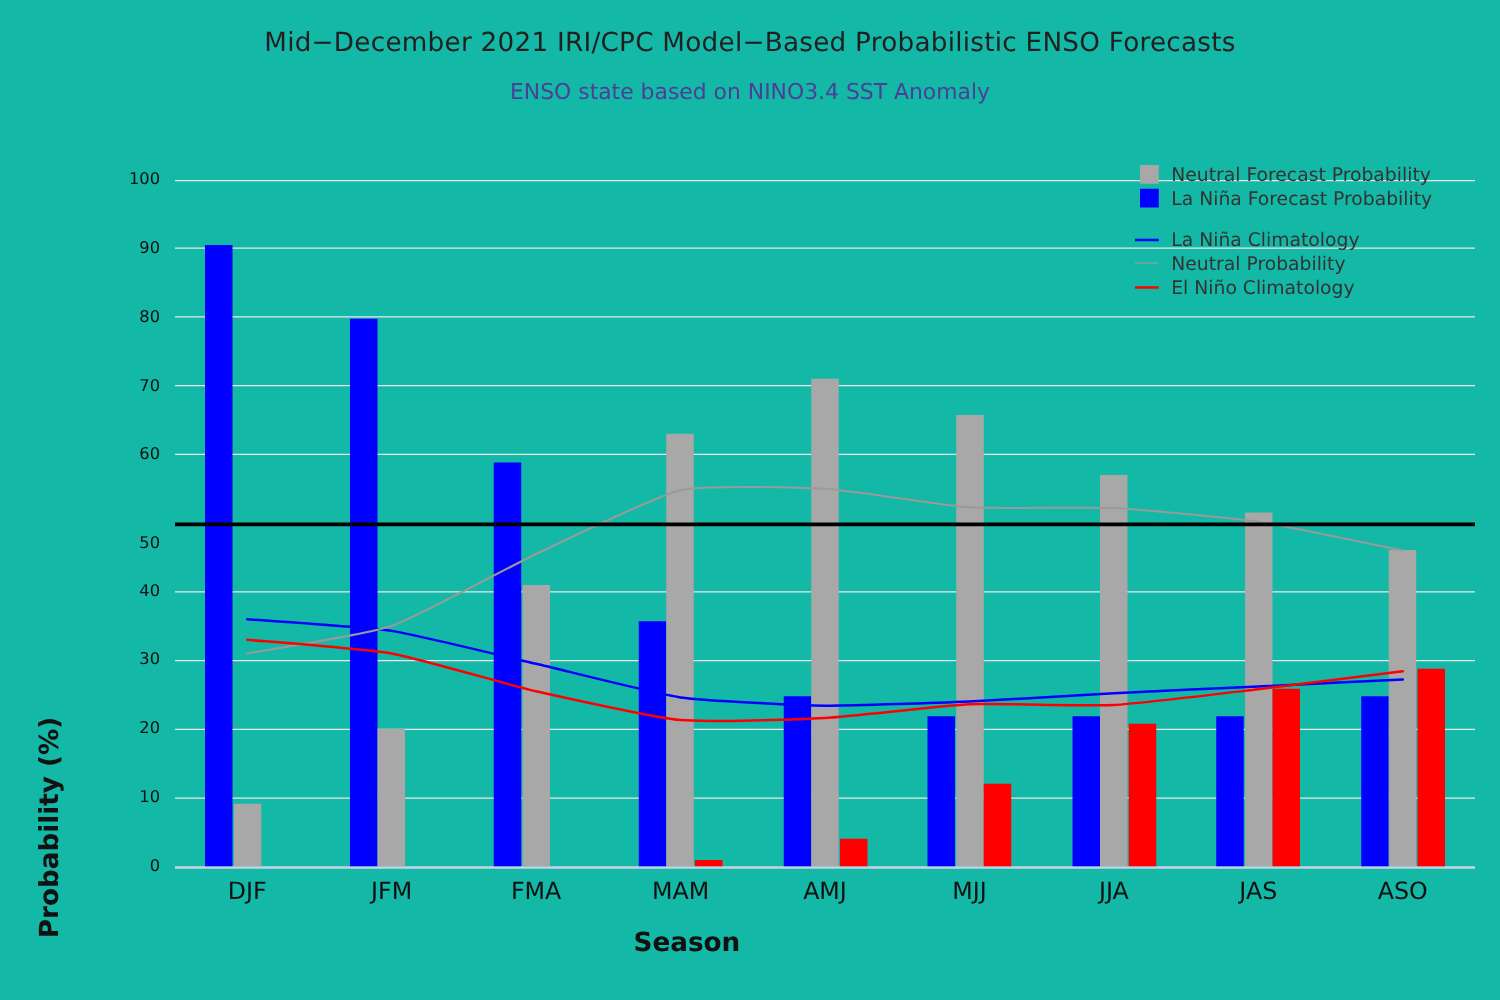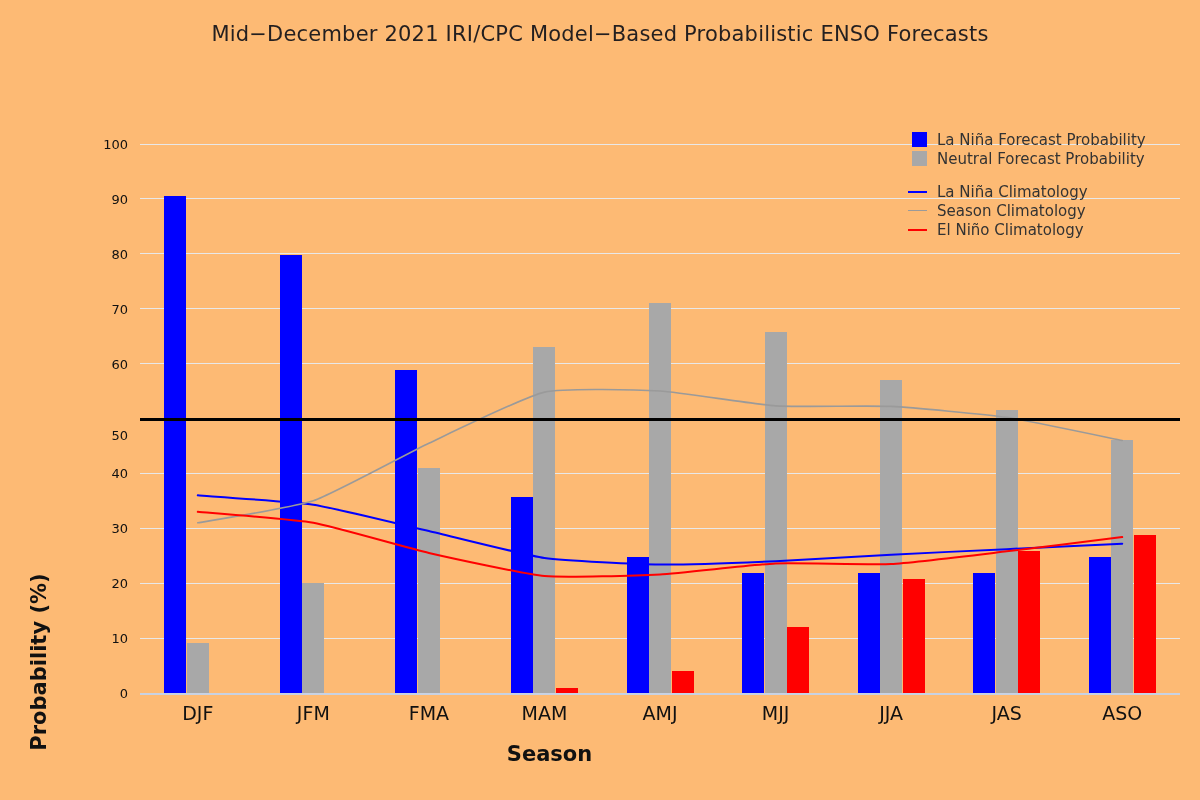--- a/index.html
+++ b/index.html
@@ -6,21 +6,21 @@
   html, body {
     margin: 0; padding: 0;
     width: 1200px; height: 800px;
     background: #ffffff;
     font-family: "DejaVu Sans", "Liberation Sans", sans-serif;
     overflow: hidden;
   }
   #page {
     position: relative;
     width: 1200px; height: 800px;
-    background: #fdba74;
+    background: #14b8a6;
   }
 
   
   .title-main {
     position: absolute;
     left: 0; top: 22px; width: 1200px;
     text-align: center;
     font-size: 21px;
     color: #231f20;
     letter-spacing: 0.2px;
@@ -160,20 +160,21 @@
     white-space: nowrap;
   }
   .legend-gap { height: 14px; }
 </style>
 </head>
 <body>
 
 <div id="page">
 
   <div class="title-main">Mid−December 2021 IRI/CPC Model−Based Probabilistic ENSO Forecasts</div>
+  <div class="subtitle subtitle-1">ENSO state based on NINO3.4 SST Anomaly</div>
 
   <div id="ylabel-host">
     <div class="ylabel">Probability (%)</div>
   </div>
 
   <div id="ylabels-host">
       <div class="ytick-lbl" style="top: 549px;">0</div>
       <div class="ytick-lbl" style="top: 494.1px;">10</div>
       <div class="ytick-lbl" style="top: 439.2px;">20</div>
       <div class="ytick-lbl" style="top: 384.3px;">30</div>
@@ -259,39 +260,39 @@
       <div class="xtick-lbl" style="left: 660px;">AMJ</div>
       <div class="xtick-lbl" style="left: 775.556px;">MJJ</div>
       <div class="xtick-lbl" style="left: 891.111px;">JJA</div>
       <div class="xtick-lbl" style="left: 1006.67px;">JAS</div>
       <div class="xtick-lbl" style="left: 1122.22px;">ASO</div>
     </div>
   <div class="xlabel">Season</div>
 
   <div id="legend">
       <div class="legend-row">
+        <span class="legend-swatch gray"></span>
+        <span class="legend-text">Neutral Forecast Probability</span>
+      </div>
+      <div class="legend-row">
         <span class="legend-swatch blue"></span>
         <span class="legend-text">La Niña Forecast Probability</span>
-      </div>
-      <div class="legend-row">
-        <span class="legend-swatch gray"></span>
-        <span class="legend-text">Neutral Forecast Probability</span>
       </div>
       <div class="legend-gap"></div>
       <div class="legend-row">
         <span class="legend-line-wrap">
           <span class="legend-line blue"></span>
         </span>
         <span class="legend-text">La Niña Climatology</span>
       </div>
       <div class="legend-row">
         <span class="legend-line-wrap">
           <span class="legend-line gray"></span>
         </span>
-        <span class="legend-text">Season Climatology</span>
+        <span class="legend-text">Neutral Probability</span>
       </div>
       <div class="legend-row">
         <span class="legend-line-wrap">
           <span class="legend-line red"></span>
         </span>
         <span class="legend-text">El Niño Climatology</span>
       </div>
     </div>
 
 </div>

